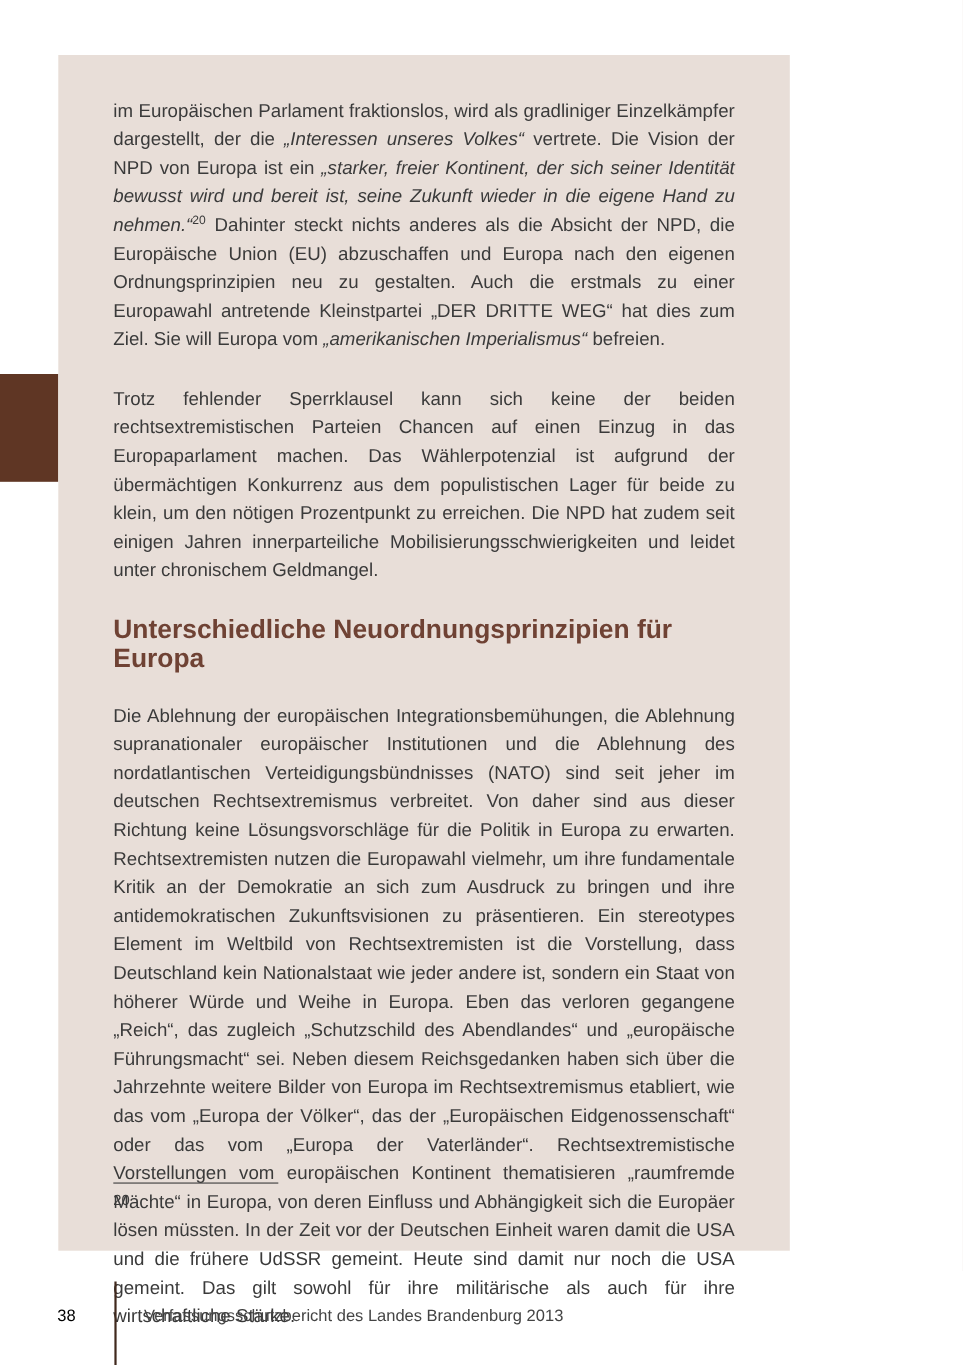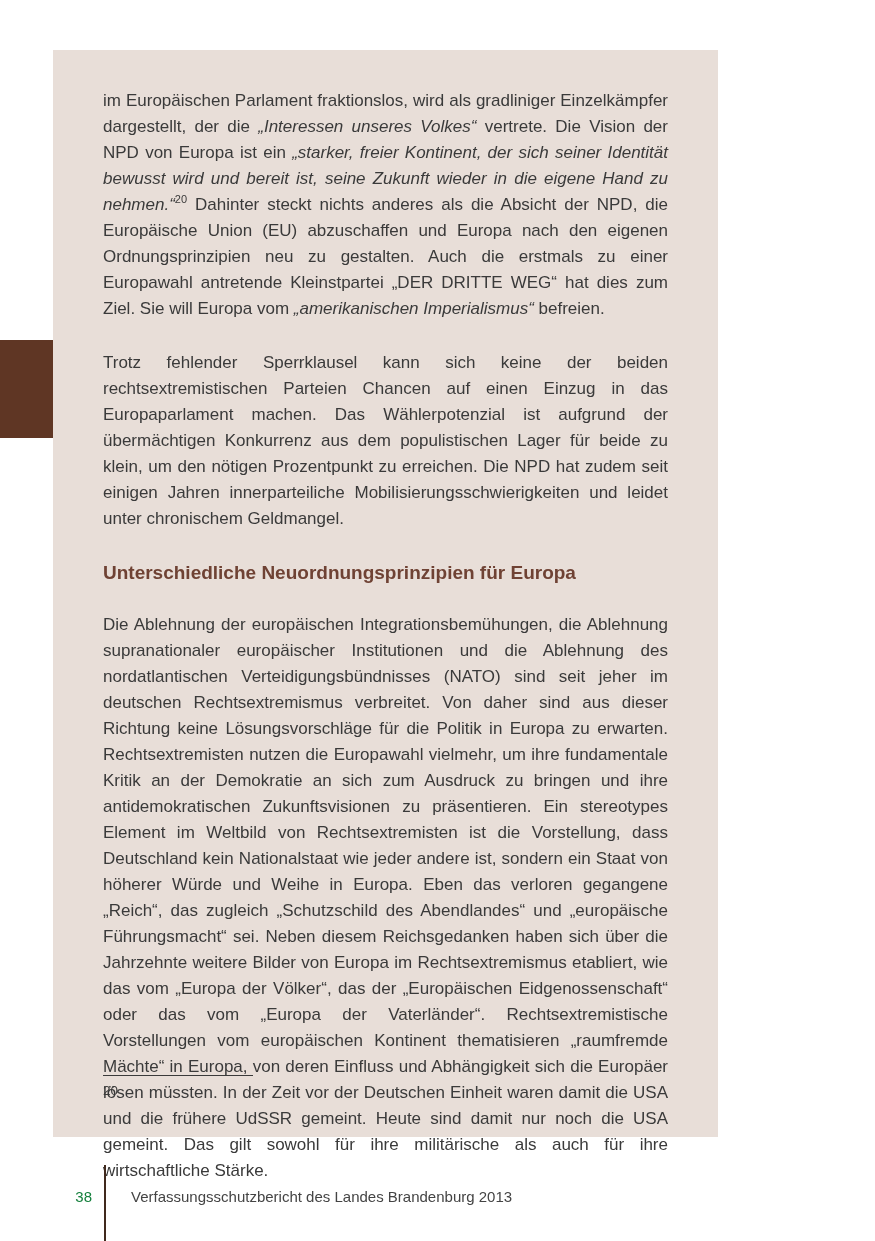--- a/index.html
+++ b/index.html
@@ -43,21 +43,21 @@
     text-align: justify;
     margin-bottom: 28px;
   }
   .body-text em { font-style: italic; }
   .body-text sup {
     font-size: 11px;
     line-height: 0;
     vertical-align: super;
   }
   .section-heading {
-    font-size: 19px;
+    font-size: 24px;
     line-height: 26px;
     font-weight: bold;
     color: #6f4234;
     margin: 22px 0 26px 0;
   }
   .footnote-block {
     position: absolute;
     left: 50px;
     right: 50px;
     top: 1025px;
@@ -84,23 +84,23 @@
     left: 0;
     top: 1160px;
     width: 875px;
     height: 81px;
   }
   .footer-page-number {
     position: absolute;
     left: 52px;
     top: 28px;
     width: 40px;
-    text-align: right;
+    text-align: left;
     font-size: 15px;
-    color: #15803d;
+    color: #000000;
   }
   .footer-rule {
     position: absolute;
     left: 104px;
     top: 5px;
     width: 2px;
     height: 76px;
     background: #40291d;
   }
   .footer-title {

